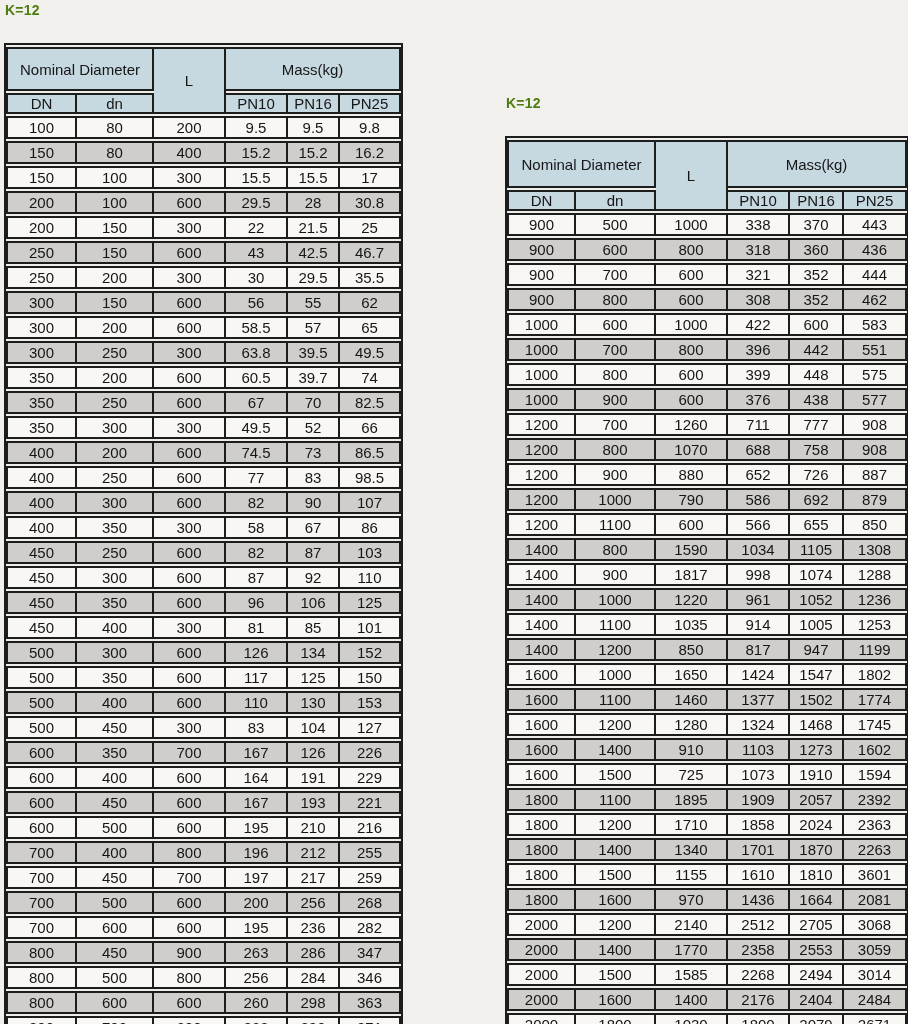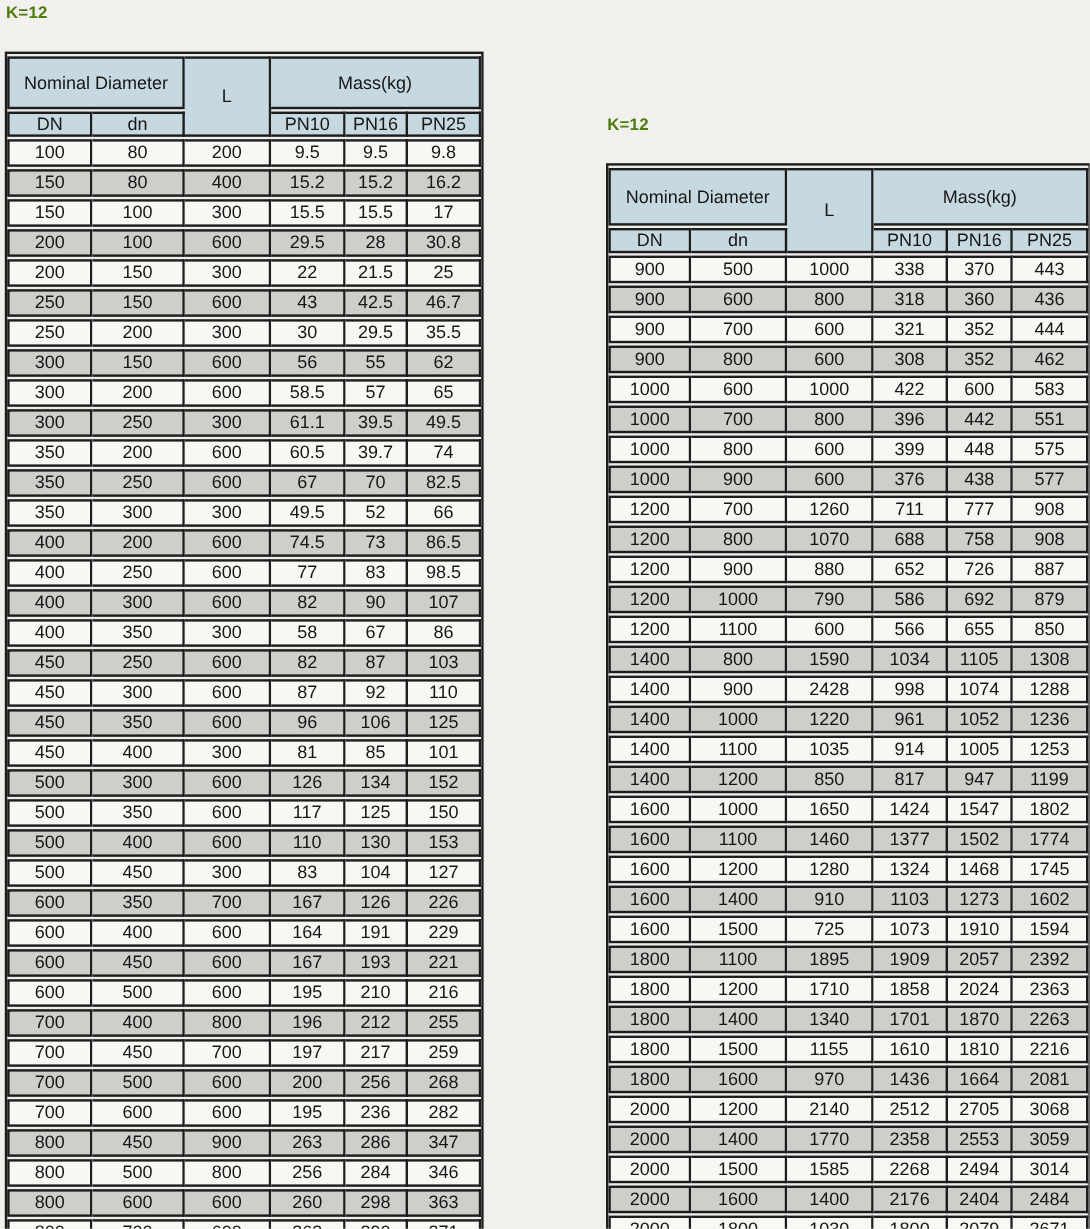--- a/index.html
+++ b/index.html
@@ -172,21 +172,21 @@
             <td>200</td>
             <td>600</td>
             <td>58.5</td>
             <td>57</td>
             <td>65</td>
           </tr>
           <tr>
             <td>300</td>
             <td>250</td>
             <td>300</td>
-            <td>61.1</td>
+            <td>63.8</td>
             <td>39.5</td>
             <td>49.5</td>
           </tr>
           <tr>
             <td>350</td>
             <td>200</td>
             <td>600</td>
             <td>60.5</td>
             <td>39.7</td>
             <td>74</td>
@@ -539,21 +539,21 @@
             <td>1400</td>
             <td>800</td>
             <td>1590</td>
             <td>1034</td>
             <td>1105</td>
             <td>1308</td>
           </tr>
           <tr>
             <td>1400</td>
             <td>900</td>
-            <td>2428</td>
+            <td>1817</td>
             <td>998</td>
             <td>1074</td>
             <td>1288</td>
           </tr>
           <tr>
             <td>1400</td>
             <td>1000</td>
             <td>1220</td>
             <td>961</td>
             <td>1052</td>
@@ -638,21 +638,21 @@
             <td>1701</td>
             <td>1870</td>
             <td>2263</td>
           </tr>
           <tr>
             <td>1800</td>
             <td>1500</td>
             <td>1155</td>
             <td>1610</td>
             <td>1810</td>
-            <td>2216</td>
+            <td>3601</td>
           </tr>
           <tr>
             <td>1800</td>
             <td>1600</td>
             <td>970</td>
             <td>1436</td>
             <td>1664</td>
             <td>2081</td>
           </tr>
           <tr>

